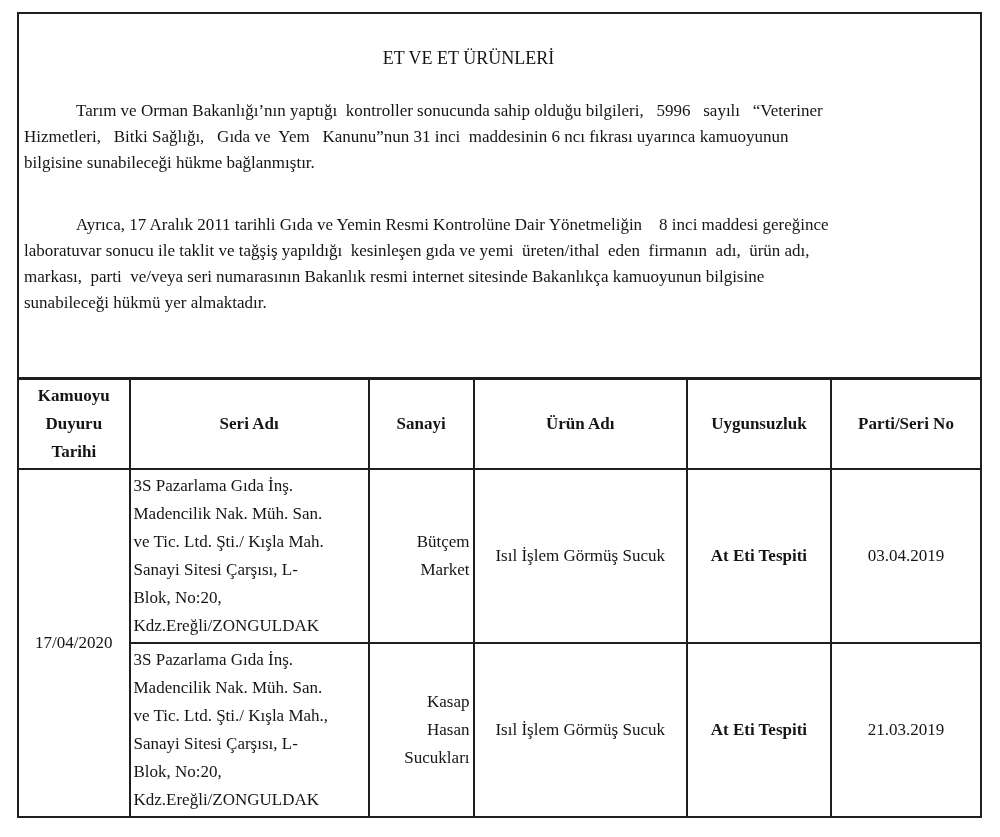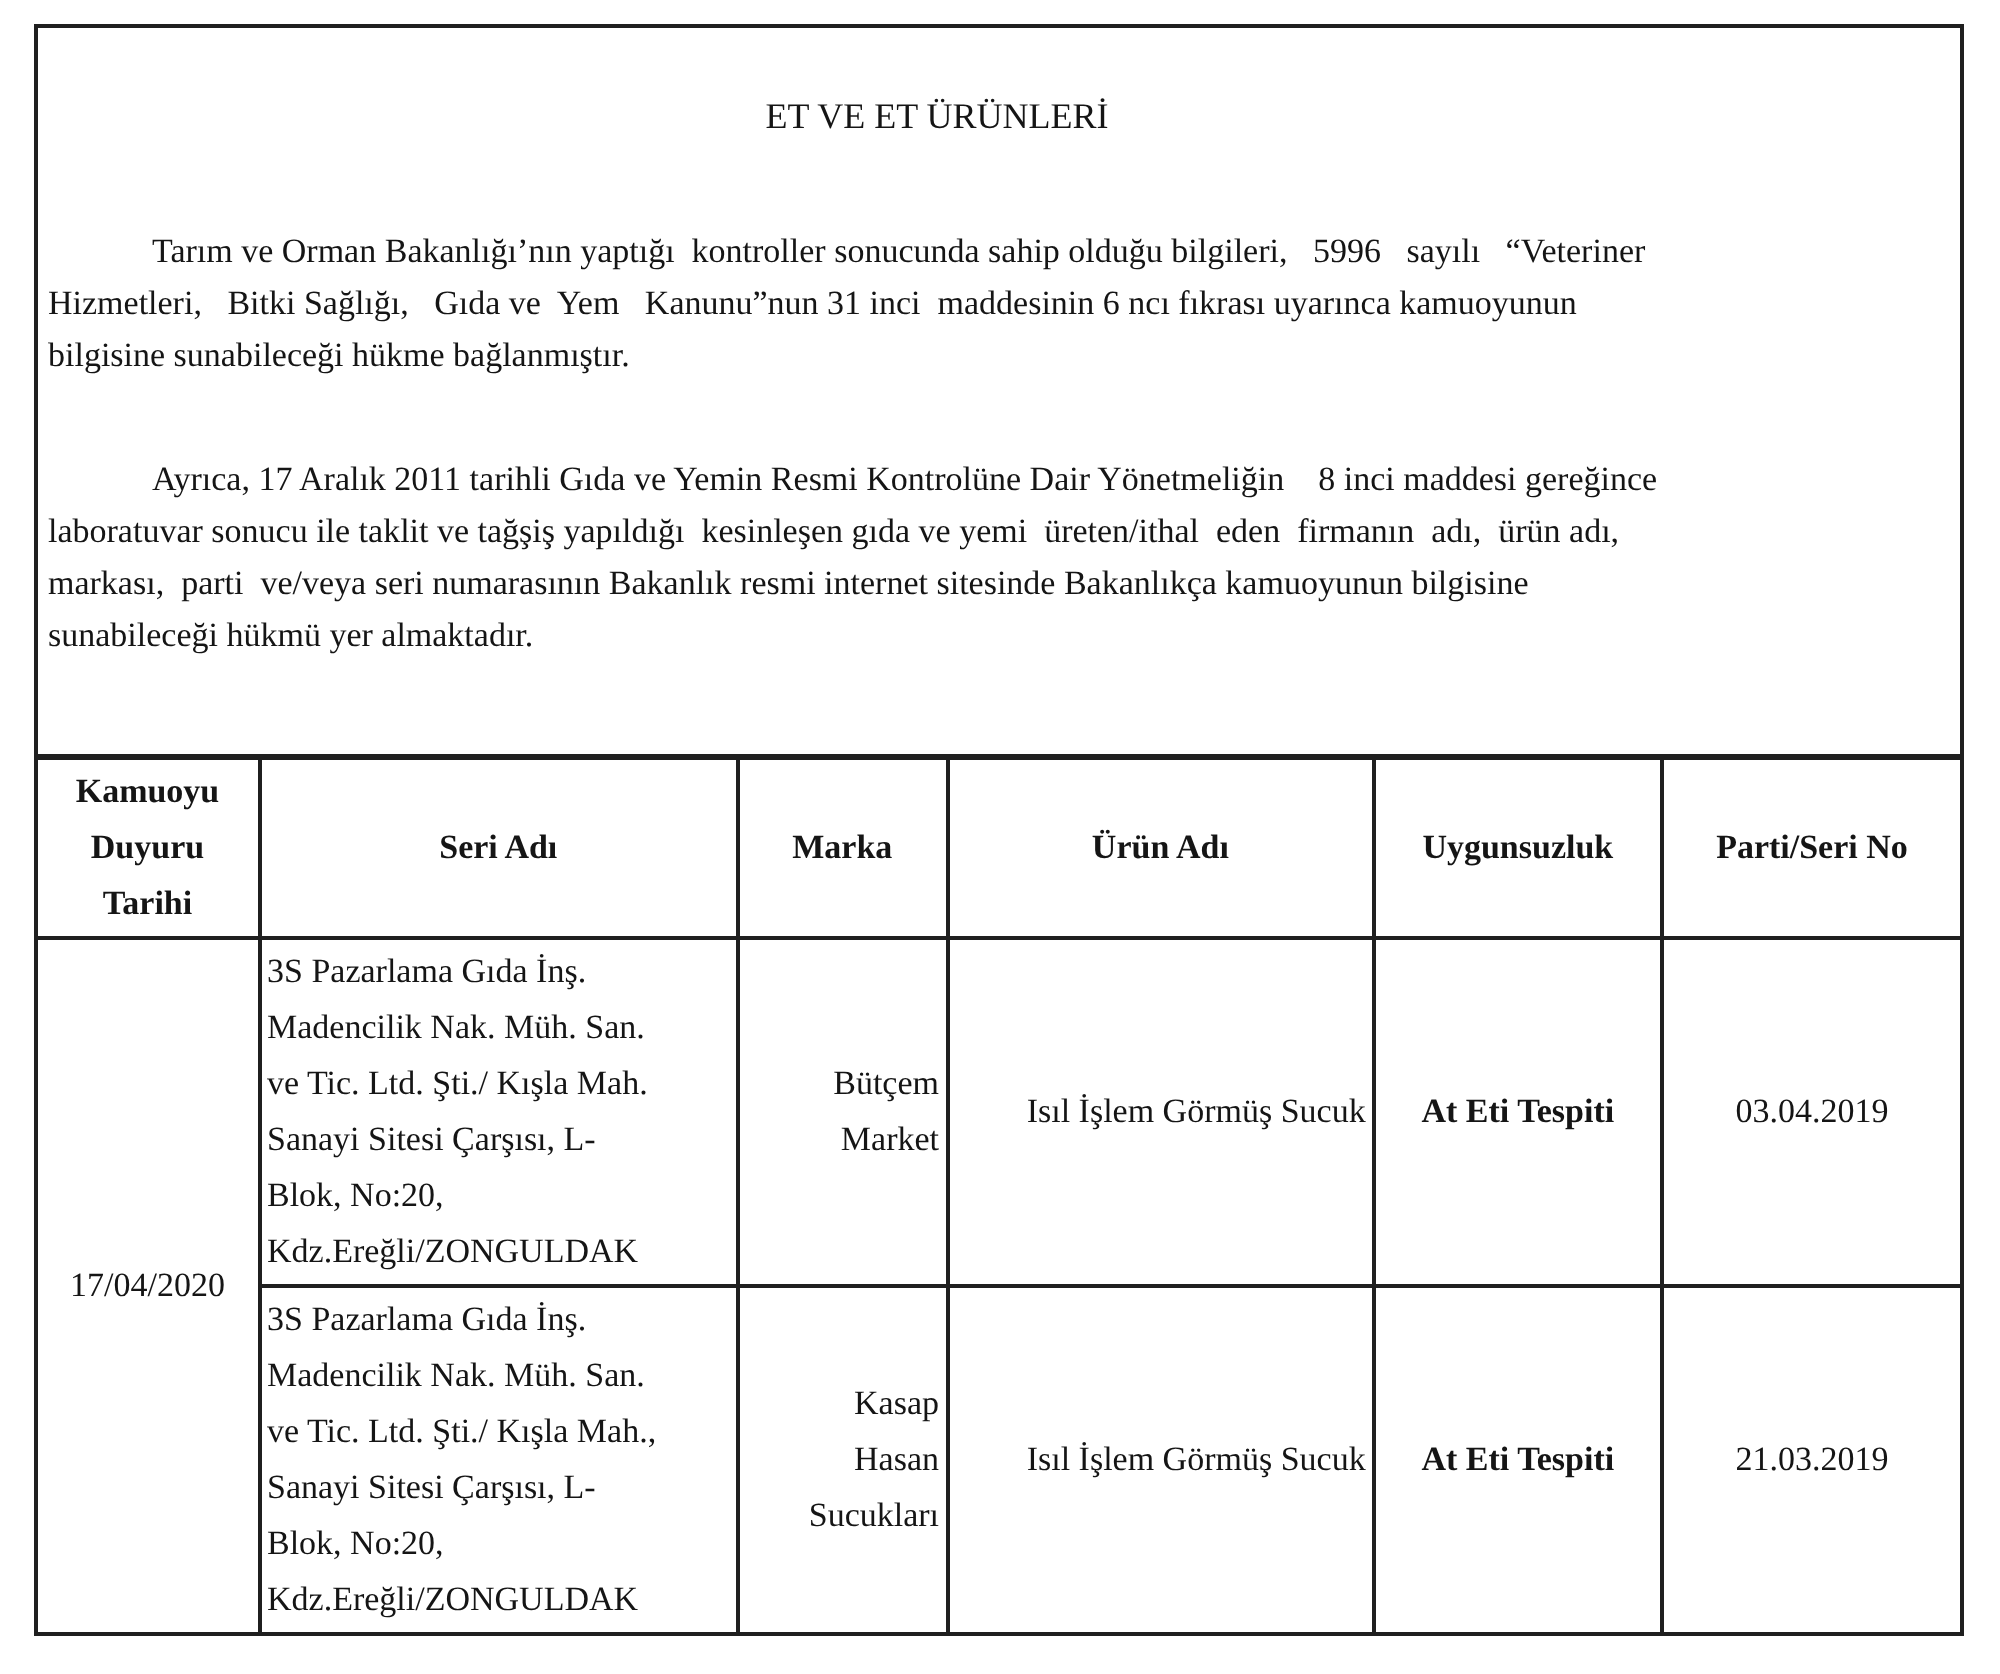--- a/index.html
+++ b/index.html
@@ -19,21 +19,20 @@
     position: absolute;
     left: 17px;
     top: 12px;
     width: 965px;
     height: 806px;
     border: 2px solid #1f1f1f;
     box-sizing: border-box;
     display: flex;
     flex-direction: column;
     background: #ffffff;
-    gap: 15px;
   }
   .doc-title {
     margin-top: 31px;
     margin-right: 62px;
     text-align: center;
     font-size: 18px;
     line-height: 26px;
     white-space: pre;
   }
   .body-text {
@@ -87,21 +86,21 @@
     padding-left: 7px;
     white-space: pre-wrap;
     line-height: 28px;
   }
   .cell-marka {
     text-align: right;
     white-space: pre-wrap;
     line-height: 28px;
   }
   .cell-urun {
-    text-align: right;
+    text-align: center;
     padding-left: 5px;
   }
   .cell-uygunsuzluk {
     text-align: center;
     font-weight: bold;
   }
   .cell-parti {
     text-align: center;
   }
 </style>
@@ -129,21 +128,21 @@
         <col style="width:24.9%">
         <col style="width:10.9%">
         <col style="width:22.2%">
         <col style="width:15.0%">
         <col style="width:15.5%">
       </colgroup>
       <thead>
         <tr>
           <th class="edge-l">Kamuoyu Duyuru Tarihi</th>
           <th>Seri Adı</th>
-          <th>Marka</th>
+          <th>Sanayi</th>
           <th>Ürün Adı</th>
           <th>Uygunsuzluk</th>
           <th class="edge-r">Parti/Seri No</th>
         </tr>
       </thead>
       <tbody>
         <tr>
           <td rowspan="2" class="cell-date edge-l edge-b">17/04/2020</td>
           <td class="cell-firma">3S Pazarlama Gıda İnş.
 Madencilik Nak. Müh. San.

